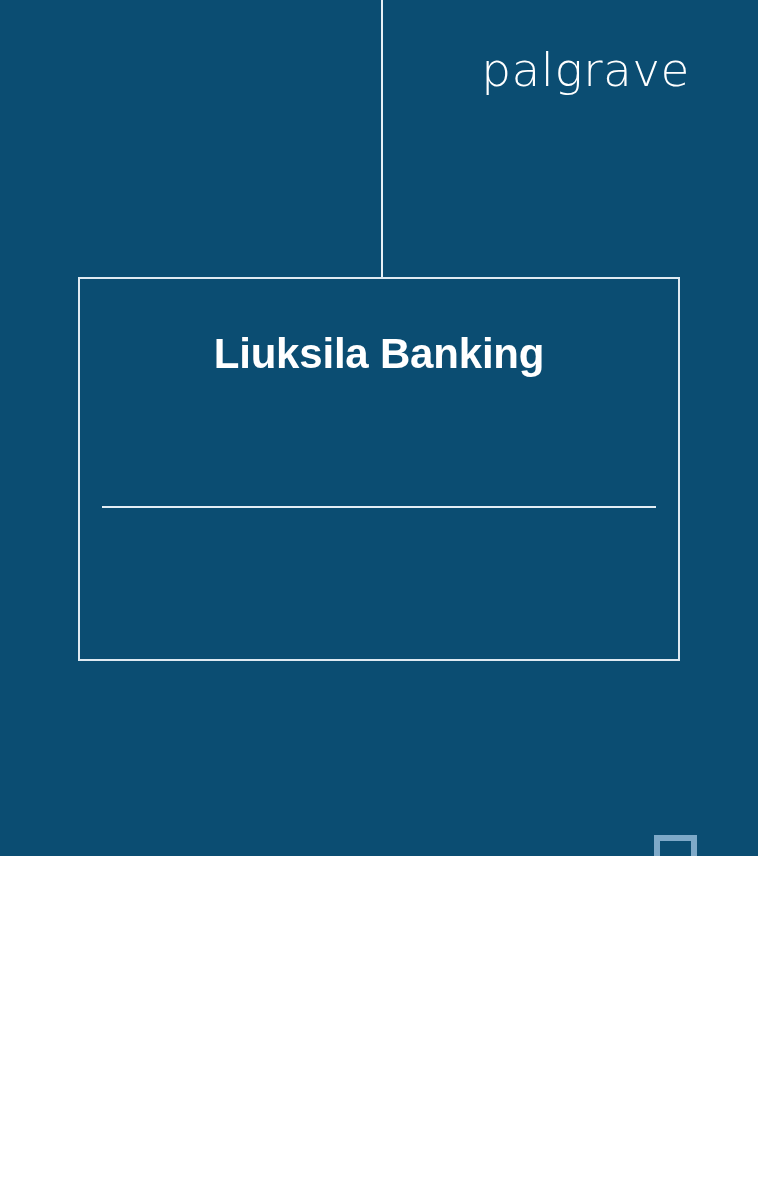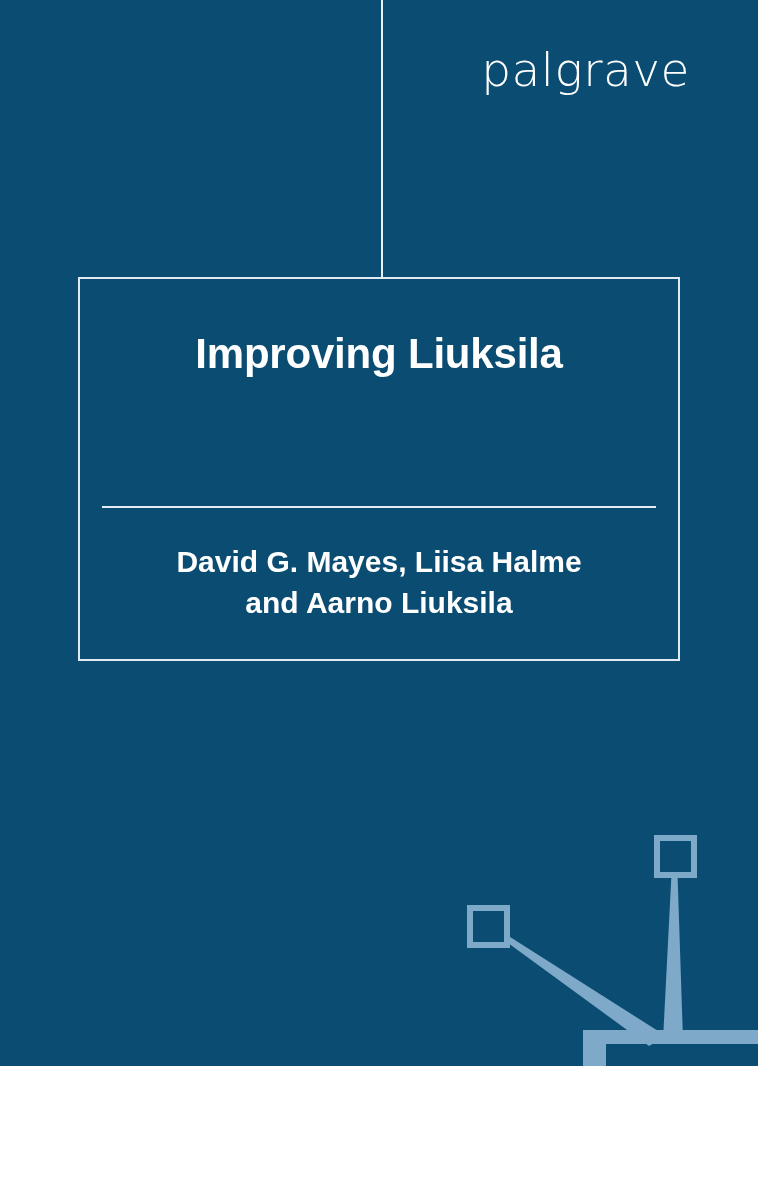--- a/index.html
+++ b/index.html
@@ -3,21 +3,21 @@
 <meta charset="utf-8">
 <style>
   html, body {
     margin: 0;
     padding: 0;
     background: #ffffff;
   }
   #cover {
     position: relative;
     width: 758px;
-    height: 1066px;
+    height: 856px;
     overflow: hidden;
     background: #0b4d72;
     font-family: "Liberation Sans", sans-serif;
     -webkit-font-smoothing: antialiased;
   }
 
   
   #publisher-logo {
     position: absolute;
     top: 46px;
@@ -147,25 +147,21 @@
 
   <div id="publisher-logo">
     <span class="logo-line1">palgrave</span>
   </div>
 
   <div id="vertical-rule"></div>
 
   <div id="title-frame">
 
     <div id="book-title">
-      <span class="title-line">Improving Liuksila</span>
+      <span class="title-line">Liuksila Banking</span>
     </div>
 
     <div id="title-divider"></div>
 
-    <div id="authors">
-      <span class="author-line">David G. Mayes, Liisa Halme</span>
-      <span class="author-line">and Aarno Liuksila</span>
-    </div>
 
   </div>
 
 </div>
 
 </body></html>

